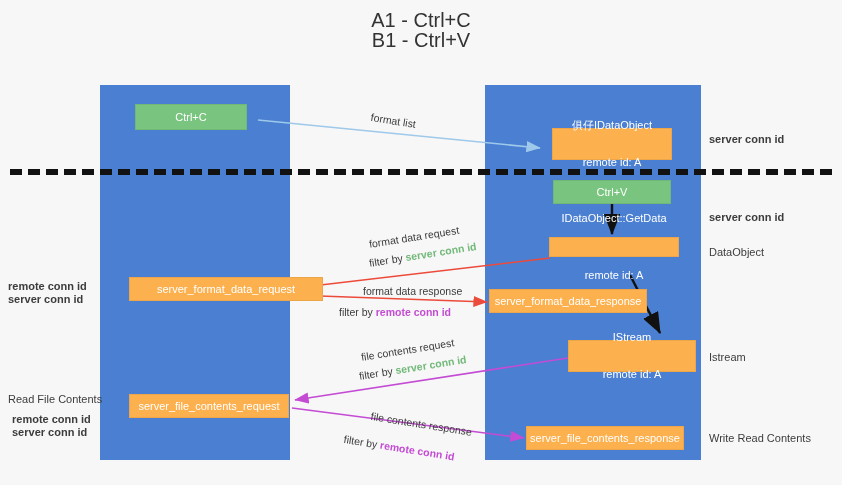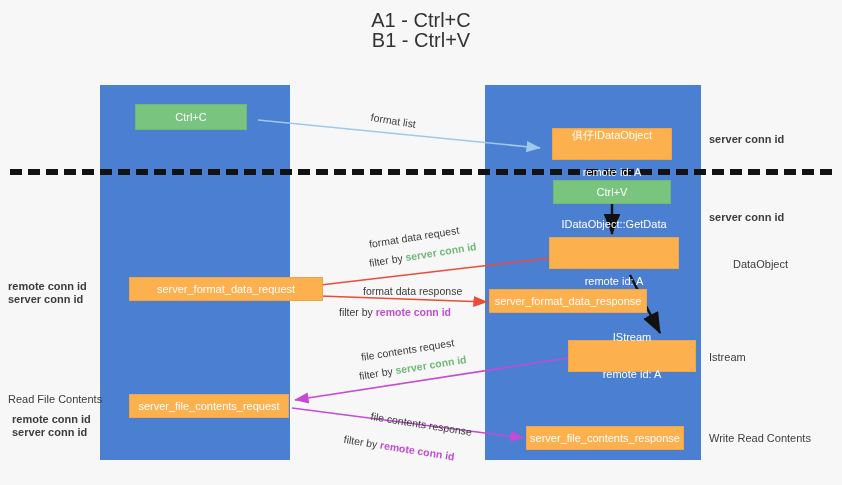--- a/index.html
+++ b/index.html
@@ -139,30 +139,30 @@
 
     <line x1="292" y1="408" x2="524" y2="438" stroke="#c44bd4" stroke-width="1.6" marker-end="url(#ah-purple)"></line>
   </svg>
 
   <div class="dash-rule"></div>
 
   <div class="node green" style="left:135px; top:104px; width:112px; height:26px;">
     <div>Ctrl+C</div>
   </div>
 
-  <div class="node orange" style="left:552px; top:128px; width:120px; height:32px;justify-content:space-between;">
+  <div class="node orange" style="left:552px; top:128px; width:120px; height:32px;">
     <div>俱仔IDataObject</div>
     <div class="l2">remote id: A</div>
   </div>
 
   <div class="node green" style="left:553px; top:180px; width:118px; height:24px;">
     <div>Ctrl+V</div>
   </div>
 
-  <div class="node orange" style="left:549px; top:237px; width:130px; height:32px;gap:20px;">
+  <div class="node orange" style="left:549px; top:237px; width:130px; height:20px;gap:20px;">
     <div>IDataObject::GetData</div>
     <div class="l2">remote id: A</div>
   </div>
 
   <div class="node orange" style="left:129px; top:277px; width:194px; height:24px;">
     <div>server_format_data_request</div>
   </div>
 
   <div class="node orange" style="left:489px; top:289px; width:158px; height:24px;">
     <div>server_format_data_response</div>
@@ -198,21 +198,21 @@
     <span>filter by </span><span class="green-t">server conn id</span>
   </div>
 
   <div class="edge-label rot-down" style="left:372px; top:409px;">file contents response</div>
   <div class="edge-label rot-down" style="left:345px; top:432px;">
     <span>filter by </span><span class="purple-t">remote conn id</span>
   </div>
 
   <div class="side-label green-t" style="left:709px; top:132px; font-weight:bold;">server conn id</div>
   <div class="side-label green-t" style="left:709px; top:210px; font-weight:bold;">server conn id</div>
-  <div class="side-label" style="left:709px; top:257px;margin-left:24px;">DataObject</div>
+  <div class="side-label" style="left:709px; top:245px;">DataObject</div>
   <div class="side-label" style="left:709px; top:350px;">Istream</div>
   <div class="side-label" style="left:709px; top:431px;">Write Read Contents</div>
 
   <div class="side-label purple-t" style="left:8px; top:279px;">remote conn id</div>
   <div class="side-label green-t" style="left:8px; top:292px;">server conn id</div>
 
   <div class="side-label" style="left:8px; top:392px;">Read File Contents</div>
   <div class="side-label purple-t" style="left:12px; top:412px;">remote conn id</div>
   <div class="side-label green-t" style="left:12px; top:425px;">server conn id</div>
 

